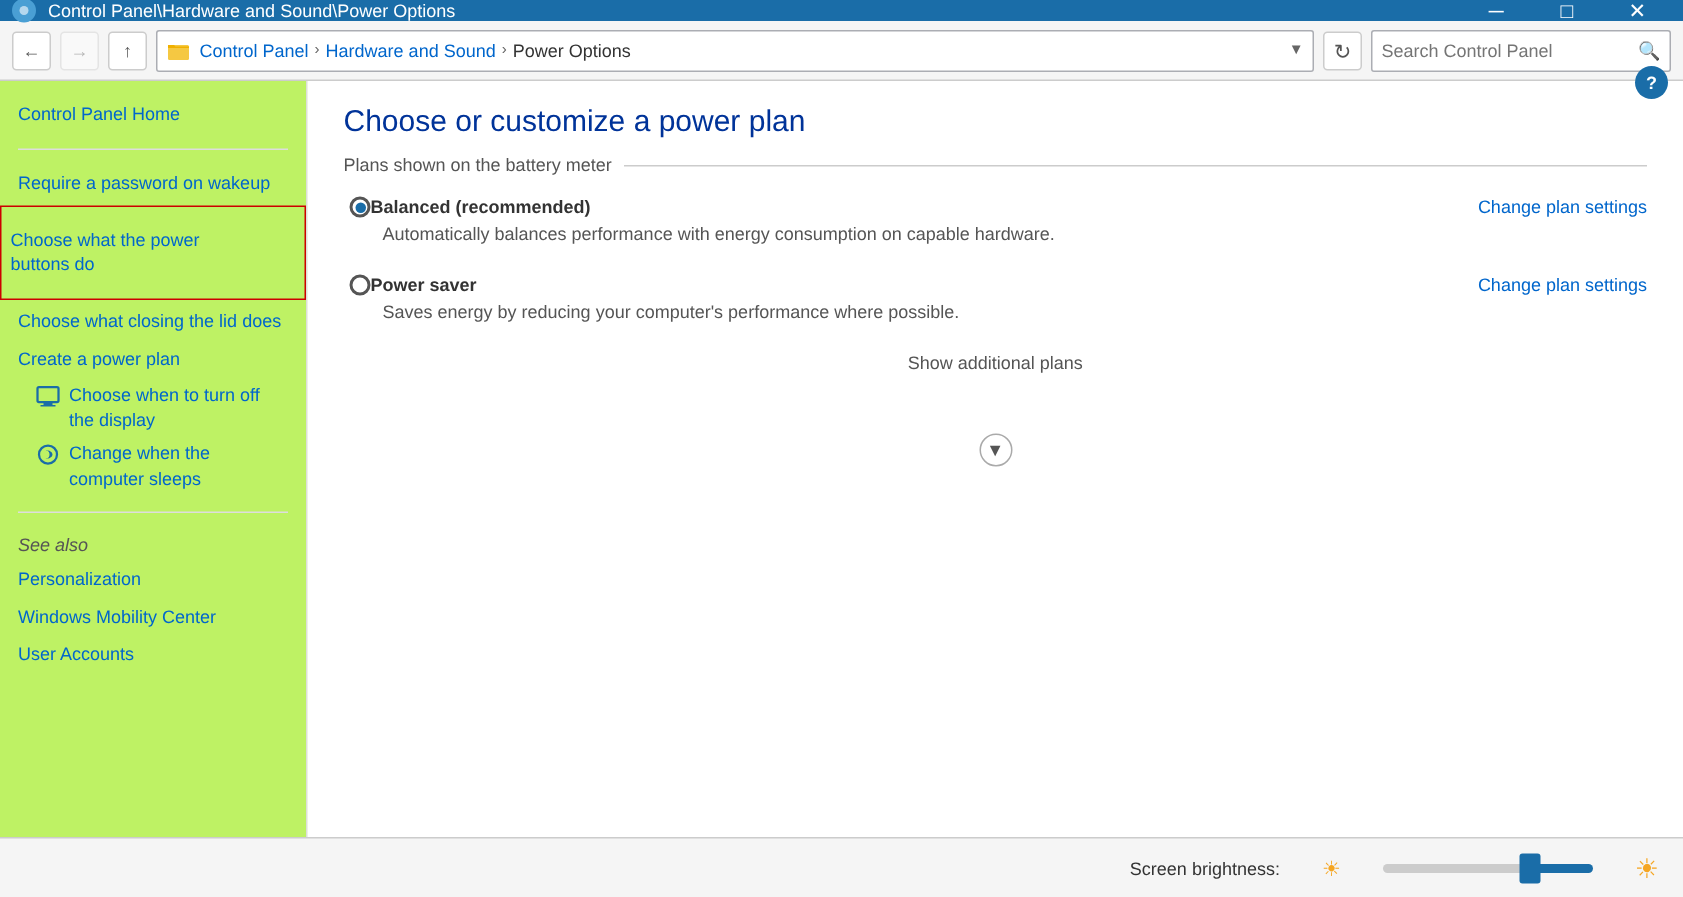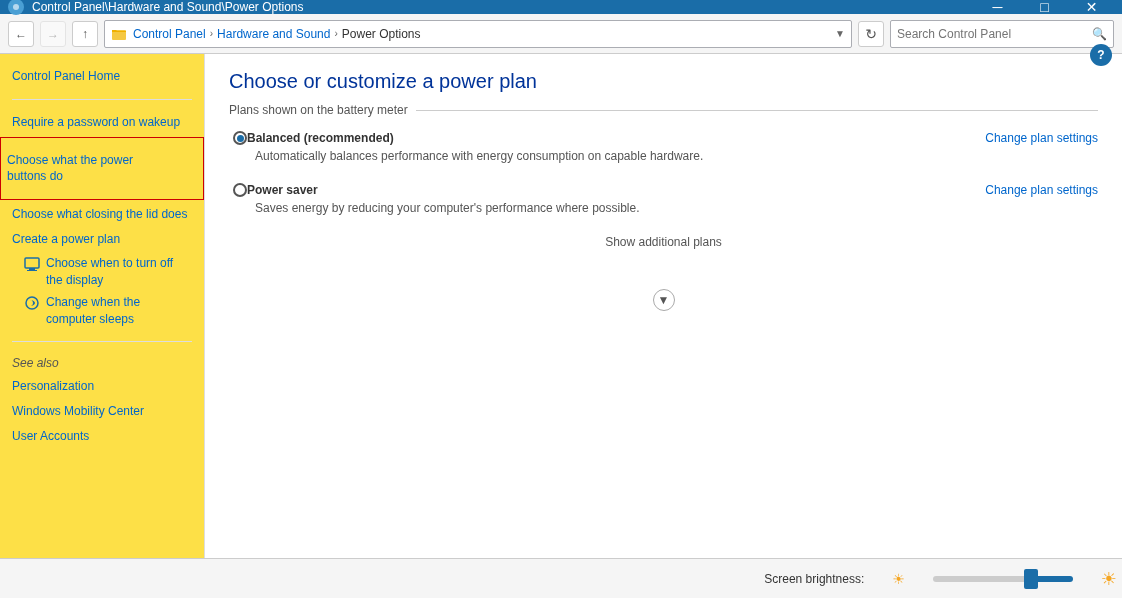--- a/index.html
+++ b/index.html
@@ -64,21 +64,21 @@
     .refresh-btn {
       width: 26px; height: 26px;
       border: 1px solid #ccc;
       background: white;
       border-radius: 3px;
       cursor: pointer;
       display: flex; align-items: center; justify-content: center;
       font-size: 14px; color: #555;
     }
     .search-box {
-      width: 224px; height: 28px;
+      width: 200px; height: 28px;
       border: 1px solid #abadb3;
       background: white;
       display: flex; align-items: center;
       border-radius: 2px;
       padding: 0 6px;
       gap: 4px;
     }
     .search-input {
       border: none; outline: none; flex: 1;
       font-size: 12px; color: #aaa; background: transparent;
@@ -87,21 +87,21 @@
 
     
     .main-container {
       display: flex;
       height: calc(598px - 70px);
     }
 
     
     .sidebar {
       width: 205px;
-      background: #fde047;
+      background: #bef264;
       border-right: 1px solid #ddd;
       padding: 10px 0;
       overflow-y: auto;
       flex-shrink: 0;
     }
     .sidebar-link {
       display: block;
       padding: 4px 12px;
       color: #0066cc;
       cursor: pointer;
@@ -243,21 +243,21 @@
       position: absolute;
       bottom: 0;
       left: 0;
       right: 0;
       height: 40px;
       background: #f5f5f5;
       border-top: 1px solid #ccc;
       display: flex;
       align-items: center;
       justify-content: flex-end;
-      padding: 0 5px;
+      padding: 0 16px;
       gap: 28px;
     }
     .brightness-label { font-size: 12px; color: #333; }
     .sun-icon-sm { font-size: 14px; color: #f5a623; }
     .sun-icon-lg { font-size: 18px; color: #f5a623; }
     .brightness-slider {
       width: 140px; height: 6px;
       background: linear-gradient(to right, #ccc 0%, #ccc 70%, #1a6da8 70%, #1a6da8 100%);
       border-radius: 3px;
       position: relative;

